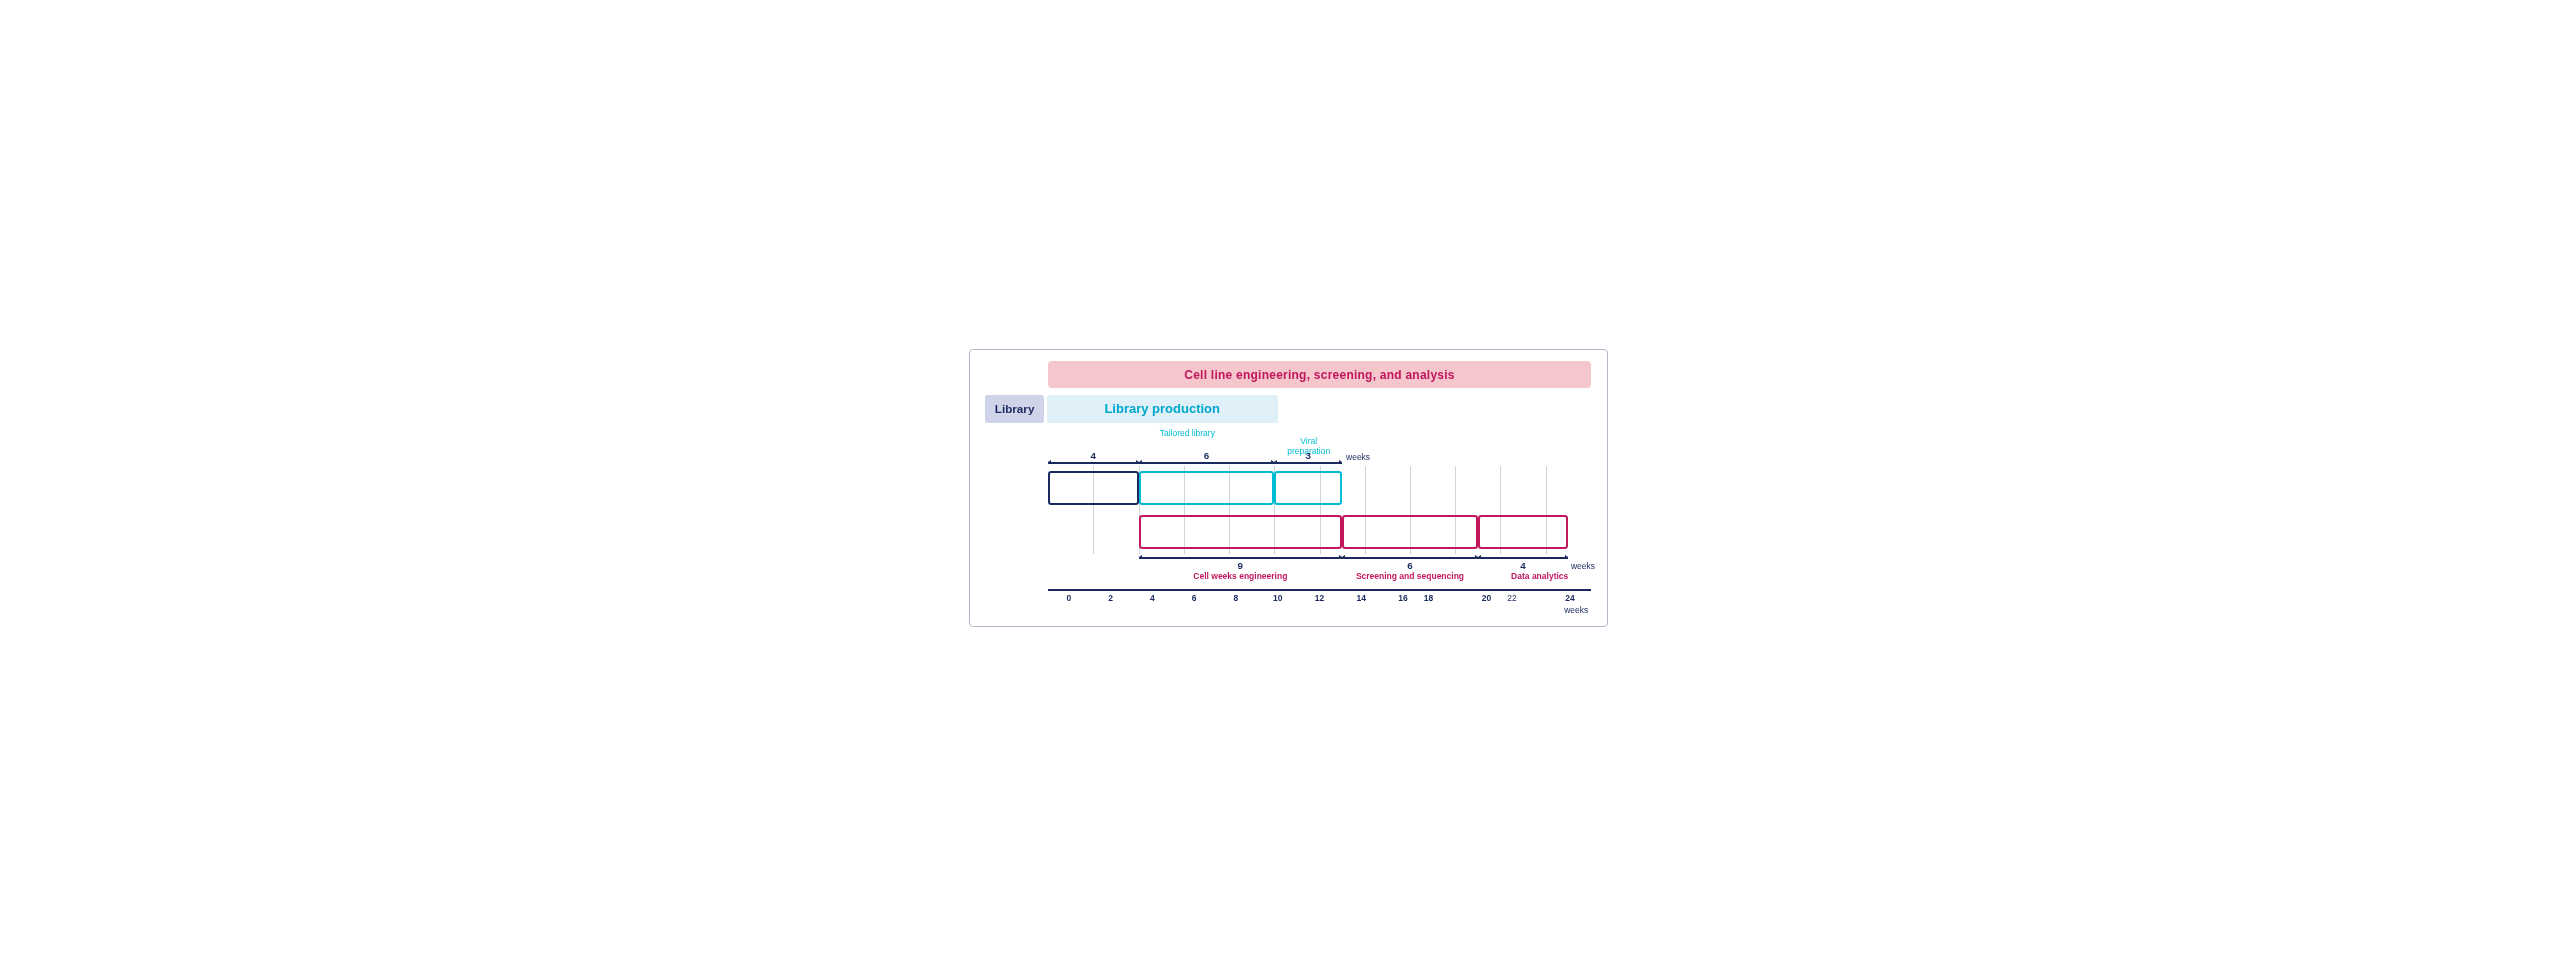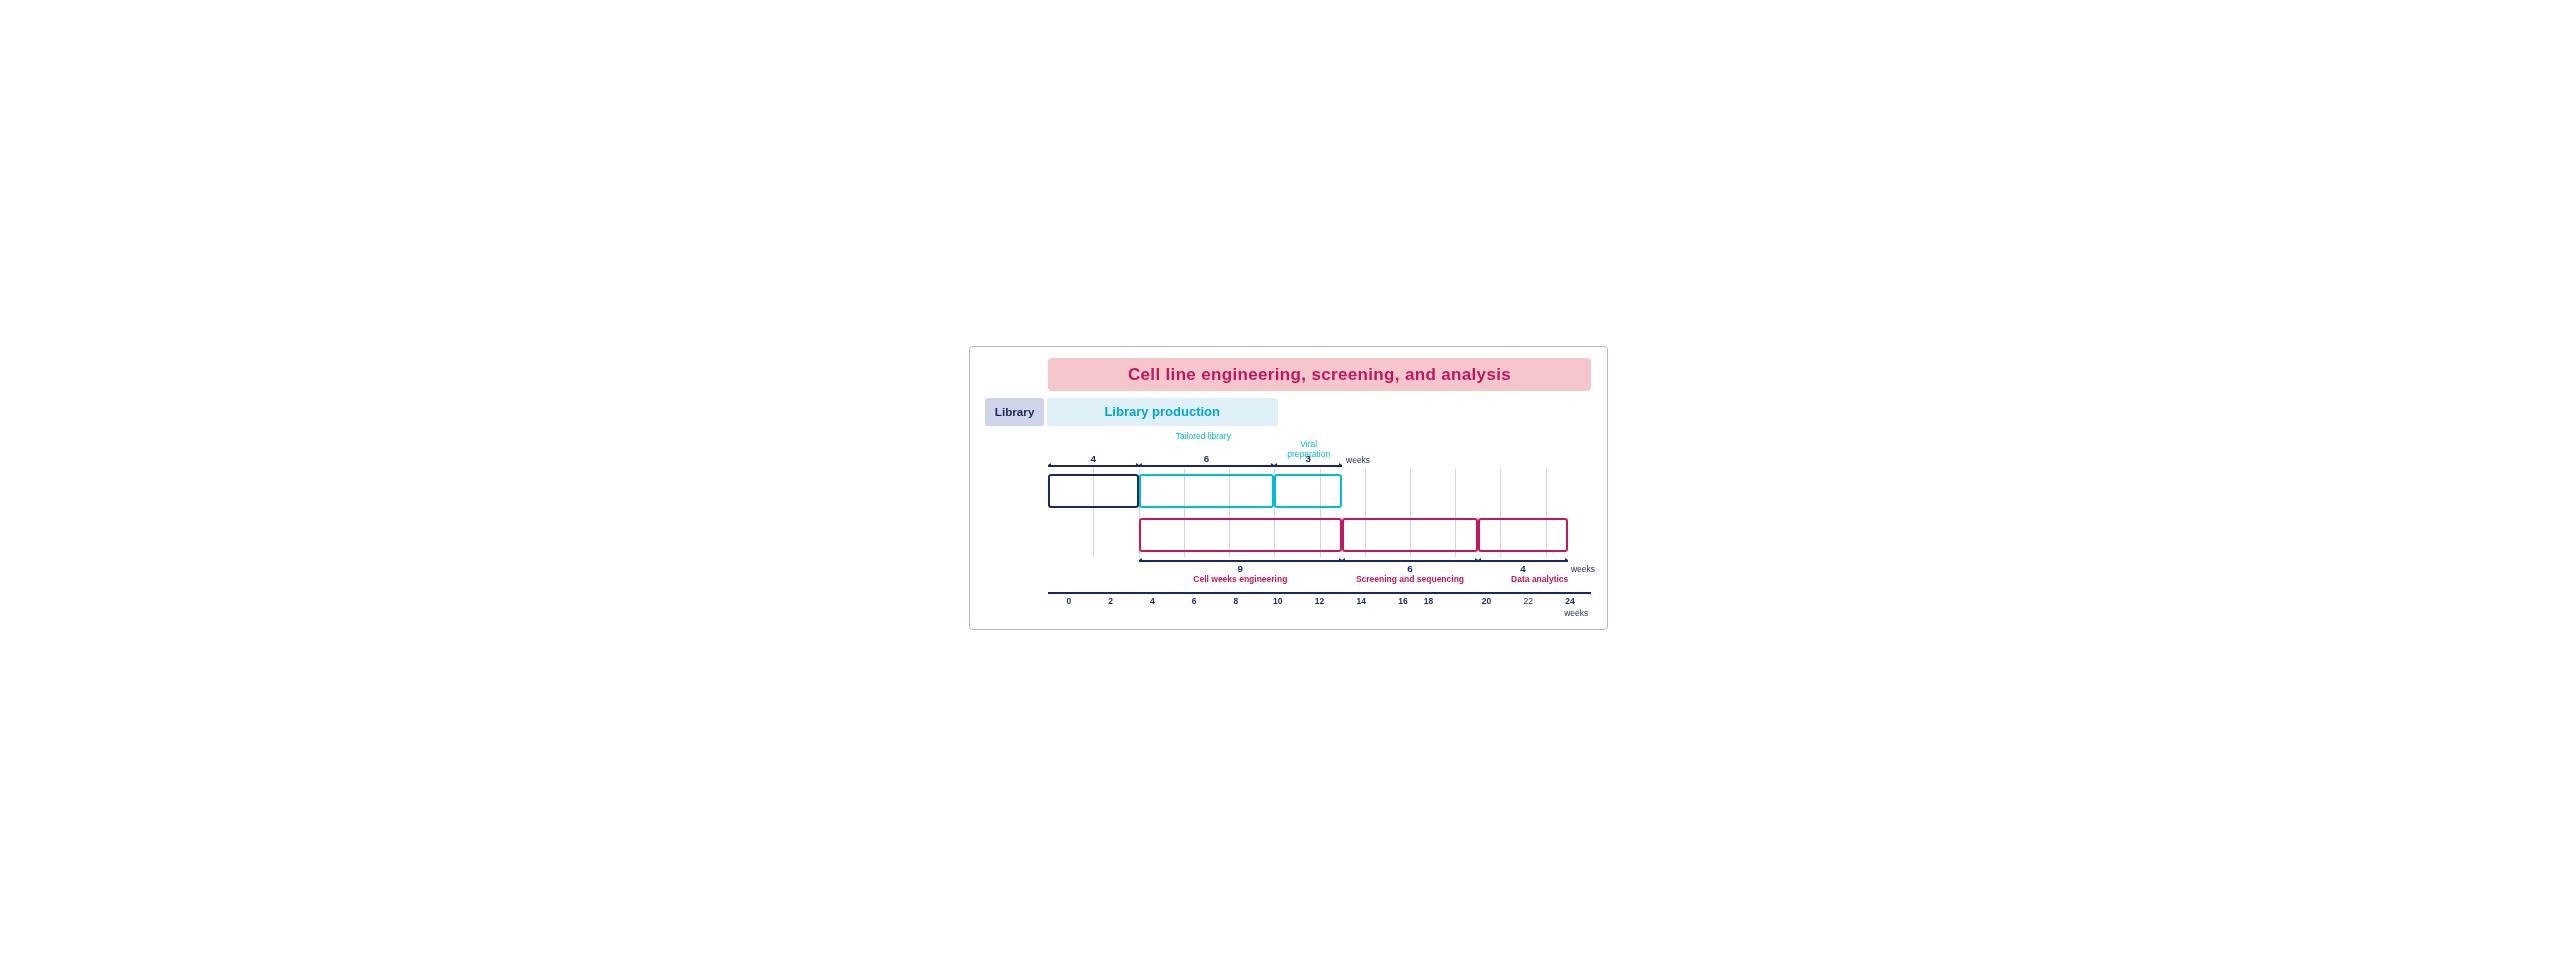--- a/index.html
+++ b/index.html
@@ -25,21 +25,21 @@
     .top-banner {
       background: #f5c6cc;
       border-radius: 3.9px;
       text-align: center;
       padding: 6.5px 15.6px;
       margin-left: 59px;
       margin-bottom: 6.5px;
     }
     .top-banner-text {
       color: #c0175d;
-      font-size: 17px;
+      font-size: 12px;
       font-weight: bold;
       letter-spacing: 0.02em;
     }
 
     
     .row1 {
       display: flex;
       align-items: stretch;
       margin-bottom: 2.6px;
     }
@@ -136,21 +136,21 @@
     <div style="flex:1; display:flex; align-items:stretch;">
 
       <div class="lib-prod-banner" style="width: 231px; margin-left: 2.6px;">
         <span class="lib-prod-text">Library production</span>
       </div>
     </div>
   </div>
 
   <div style="position:relative; height: 25px; margin-left: 63px;">
 
-    <span class="sublabel" style="color: #00bcd4; left: calc(4/24*100% + 2/24*100% - 26px); top: 2.6px; width: 59px; font-size:8.5px;margin-left:16px;">Tailored library</span>
+    <span class="sublabel" style="color: #00bcd4; left: calc(4/24*100% + 2/24*100% - 26px); top: 2.6px; width: 59px; font-size:8.5px;">Tailored library</span>
     <span class="sublabel" style="color: #00bcd4; left: calc(10/24*100% + 1.5/24*100% - 29px); top: 10px; width: 59px; font-size:8.5px; line-height:1.2;">Viral preparation</span>
   </div>
 
   <div class="gantt">
 
     <div style="position:relative; height:15.6px; margin-left:63px;">
 
       <div style="position:absolute; left:0; width:calc(4/24*100%); display:flex; flex-direction:column; align-items:center;">
         <span style="color:#1a2a5e; font-size:9.8px; font-weight:bold; line-height:1;">4</span>
         <div style="display:flex; align-items:center; width:100%; height:5.2px;">
@@ -284,21 +284,21 @@
         <span style="color:#1a2a5e; font-size:8.5px; font-weight:bold; text-align:center; flex:1;">2</span>
         <span style="color:#1a2a5e; font-size:8.5px; font-weight:bold; text-align:center; flex:1;">4</span>
         <span style="color:#1a2a5e; font-size:8.5px; font-weight:bold; text-align:center; flex:1;">6</span>
         <span style="color:#1a2a5e; font-size:8.5px; font-weight:bold; text-align:center; flex:1;">8</span>
         <span style="color:#1a2a5e; font-size:8.5px; font-weight:bold; text-align:center; flex:1;">10</span>
         <span style="color:#1a2a5e; font-size:8.5px; font-weight:bold; text-align:center; flex:1;">12</span>
         <span style="color:#1a2a5e; font-size:8.5px; font-weight:bold; text-align:center; flex:1;">14</span>
         <span style="color:#1a2a5e; font-size:8.5px; font-weight:bold; text-align:center; flex:1;">16</span>
         <span style="color:#1a2a5e; font-size:8.5px; font-weight:bold; flex:1;">18</span>
         <span style="color:#1a2a5e; font-size:8.5px; font-weight:bold; text-align:center; flex:1;">20</span>
-        <span style="color:#1a2a5e; font-size:8.5px; font-weight:normal; text-align:center; flex:1;">22</span>
+        <span style="color:#1a2a5e; font-size:8.5px; font-weight:normal; flex:1;">22</span>
         <span style="color:#1a2a5e; font-size:8.5px; font-weight:bold; text-align:center; flex:1;">24</span>
       </div>
     </div>
 
     <div style="display:flex; justify-content:flex-end; margin-top:1.3px; padding-right:2.6px;">
       <span style="color:#1a2a5e; font-size:8.5px;">weeks</span>
     </div>
 
   </div>
 

